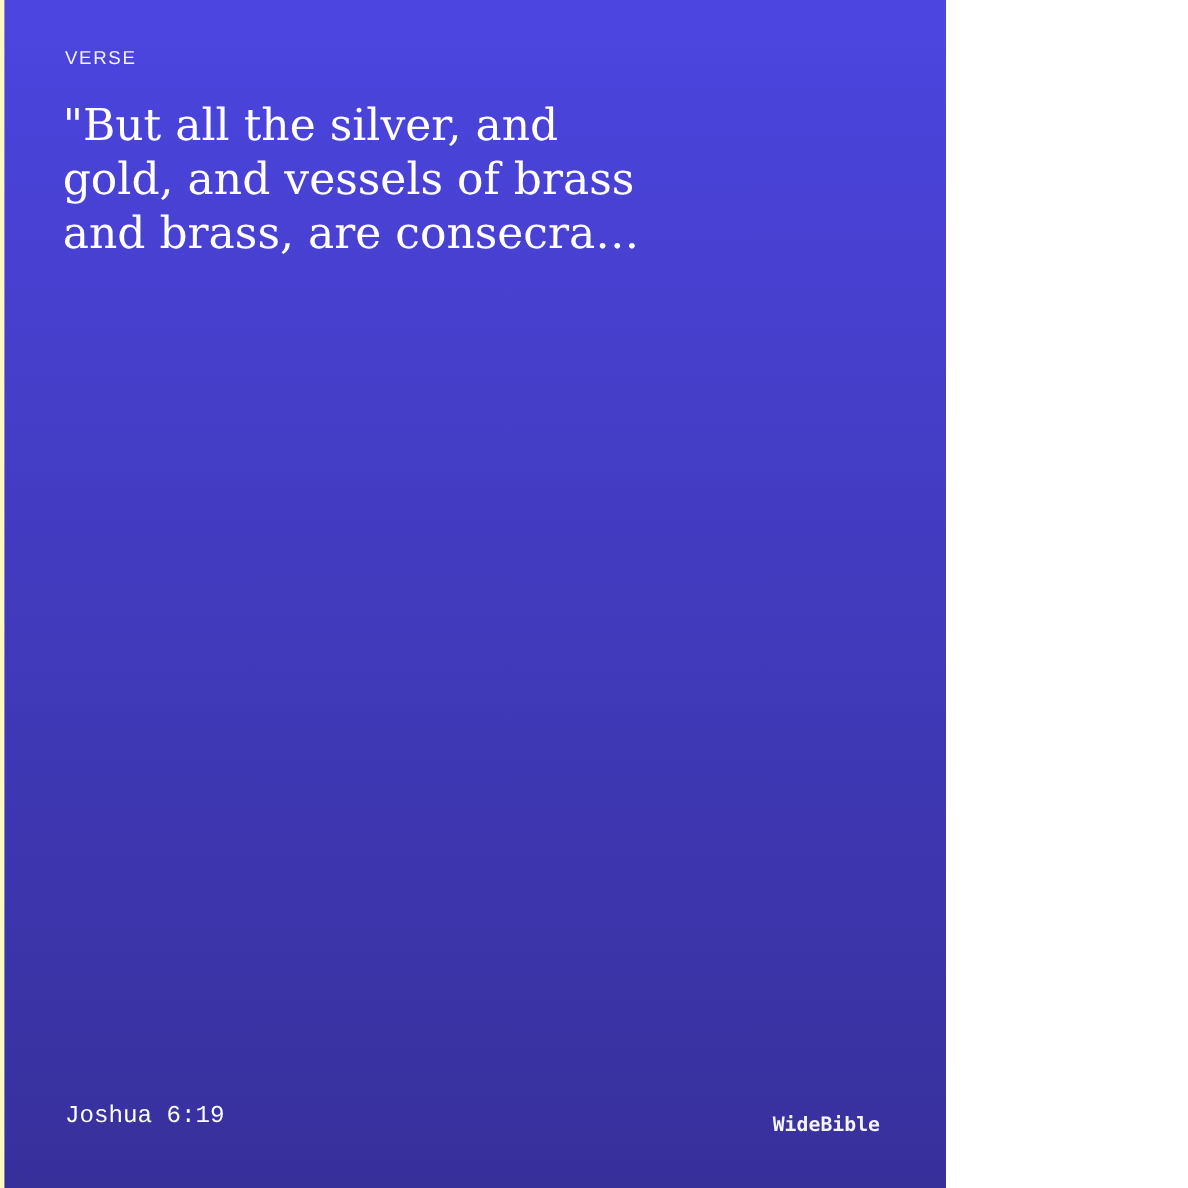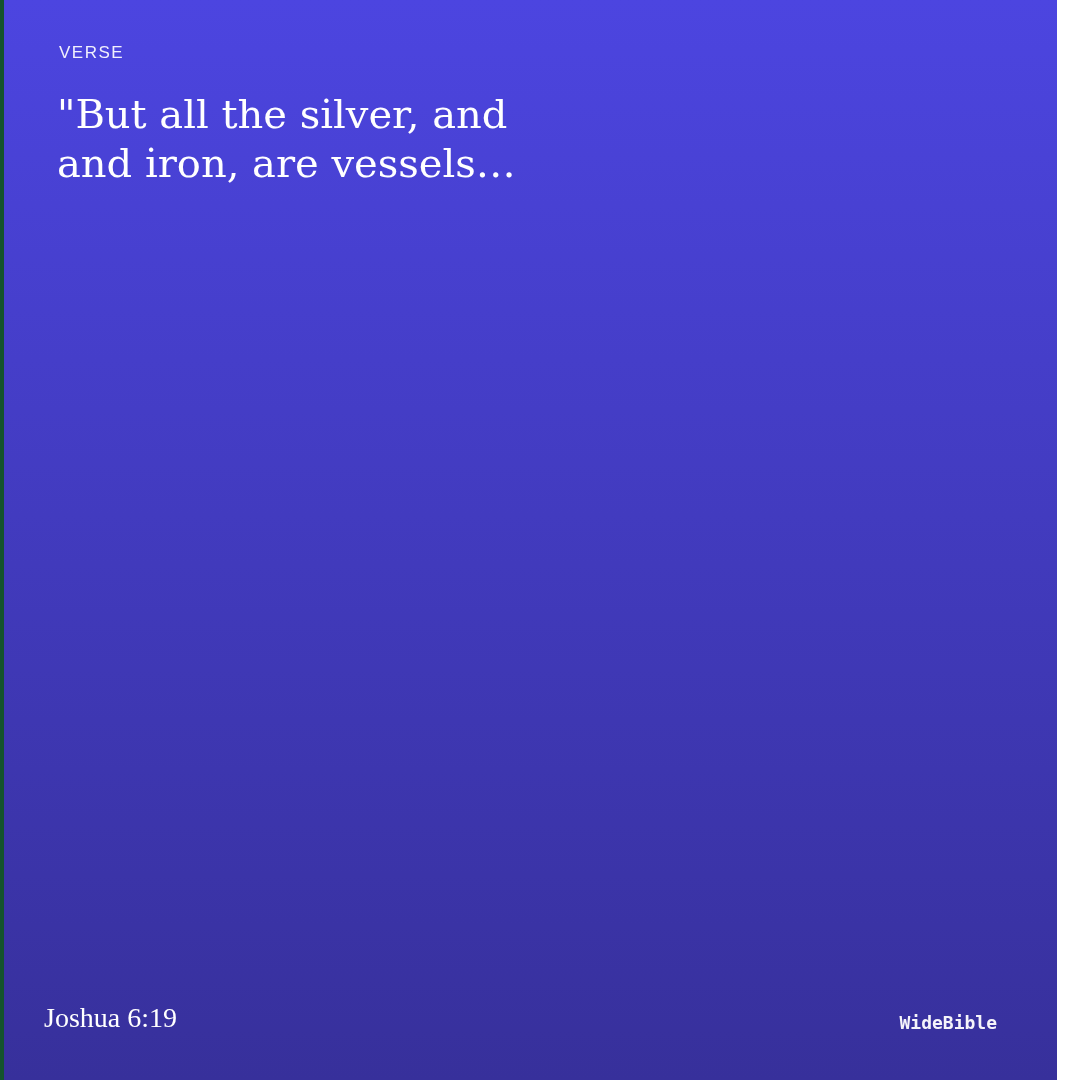--- a/index.html
+++ b/index.html
@@ -8,23 +8,23 @@
   }
   body {
     width: 1080px;
     height: 1080px;
     overflow: hidden;
     background: #ffffff;
     font-family: "Liberation Sans", sans-serif;
   }
   .canvas {
     position: relative;
-    width: 1057px;
+    width: 860px;
     height: 1080px;
-    background: #14532d;
+    background: #fef9c3;
   }
   
   .card {
     position: absolute;
     top: 0;
     left: 4px;
     right: 0;
     bottom: 0;
     background: linear-gradient(180deg, #4C45E0 0%, #37309B 100%);
   }
@@ -47,24 +47,24 @@
     font-size: 40px;
     line-height: 49px;
     font-weight: 400;
     color: #ffffff;
   }
   .verse-text .line {
     white-space: nowrap;
   }
   .verse-ref {
     position: absolute;
-    left: 40px;            
+    left: 55px;            
     top: 1002px;
-    font-family: Liberation Serif, serif;
-    font-size: 28px;
+    font-family: Liberation Mono, monospace;
+    font-size: 22px;
     font-weight: 400;
     color: #ffffff;
     white-space: nowrap;
   }
   .watermark {
     position: absolute;
     right: 60px;
     top: 1012px;
     font-family: "DejaVu Sans Mono", "Liberation Mono", monospace;
     font-size: 18px;
@@ -75,20 +75,21 @@
 </style>
 </head>
 <body style="background: rgb(255, 255, 255);">
 
 <div class="canvas">
   <div class="card" id="card" style="background: linear-gradient(rgb(76, 69, 224) 0%, rgb(55, 48, 155) 100%); color: rgb(255, 255, 255);">
     <div class="verse-label">VERSE</div>
 
     <div class="verse-text">
       <div class="line">"But all the silver, and</div>
-      <div class="line">and iron, are vessels…</div>
+      <div class="line">gold, and vessels of brass</div>
+      <div class="line">and brass, are consecra…</div>
     </div>
 
     <div class="verse-ref">Joshua 6:19</div>
 
     <div class="watermark">WideBible</div>
   </div>
 </div>
 
 </body></html>

